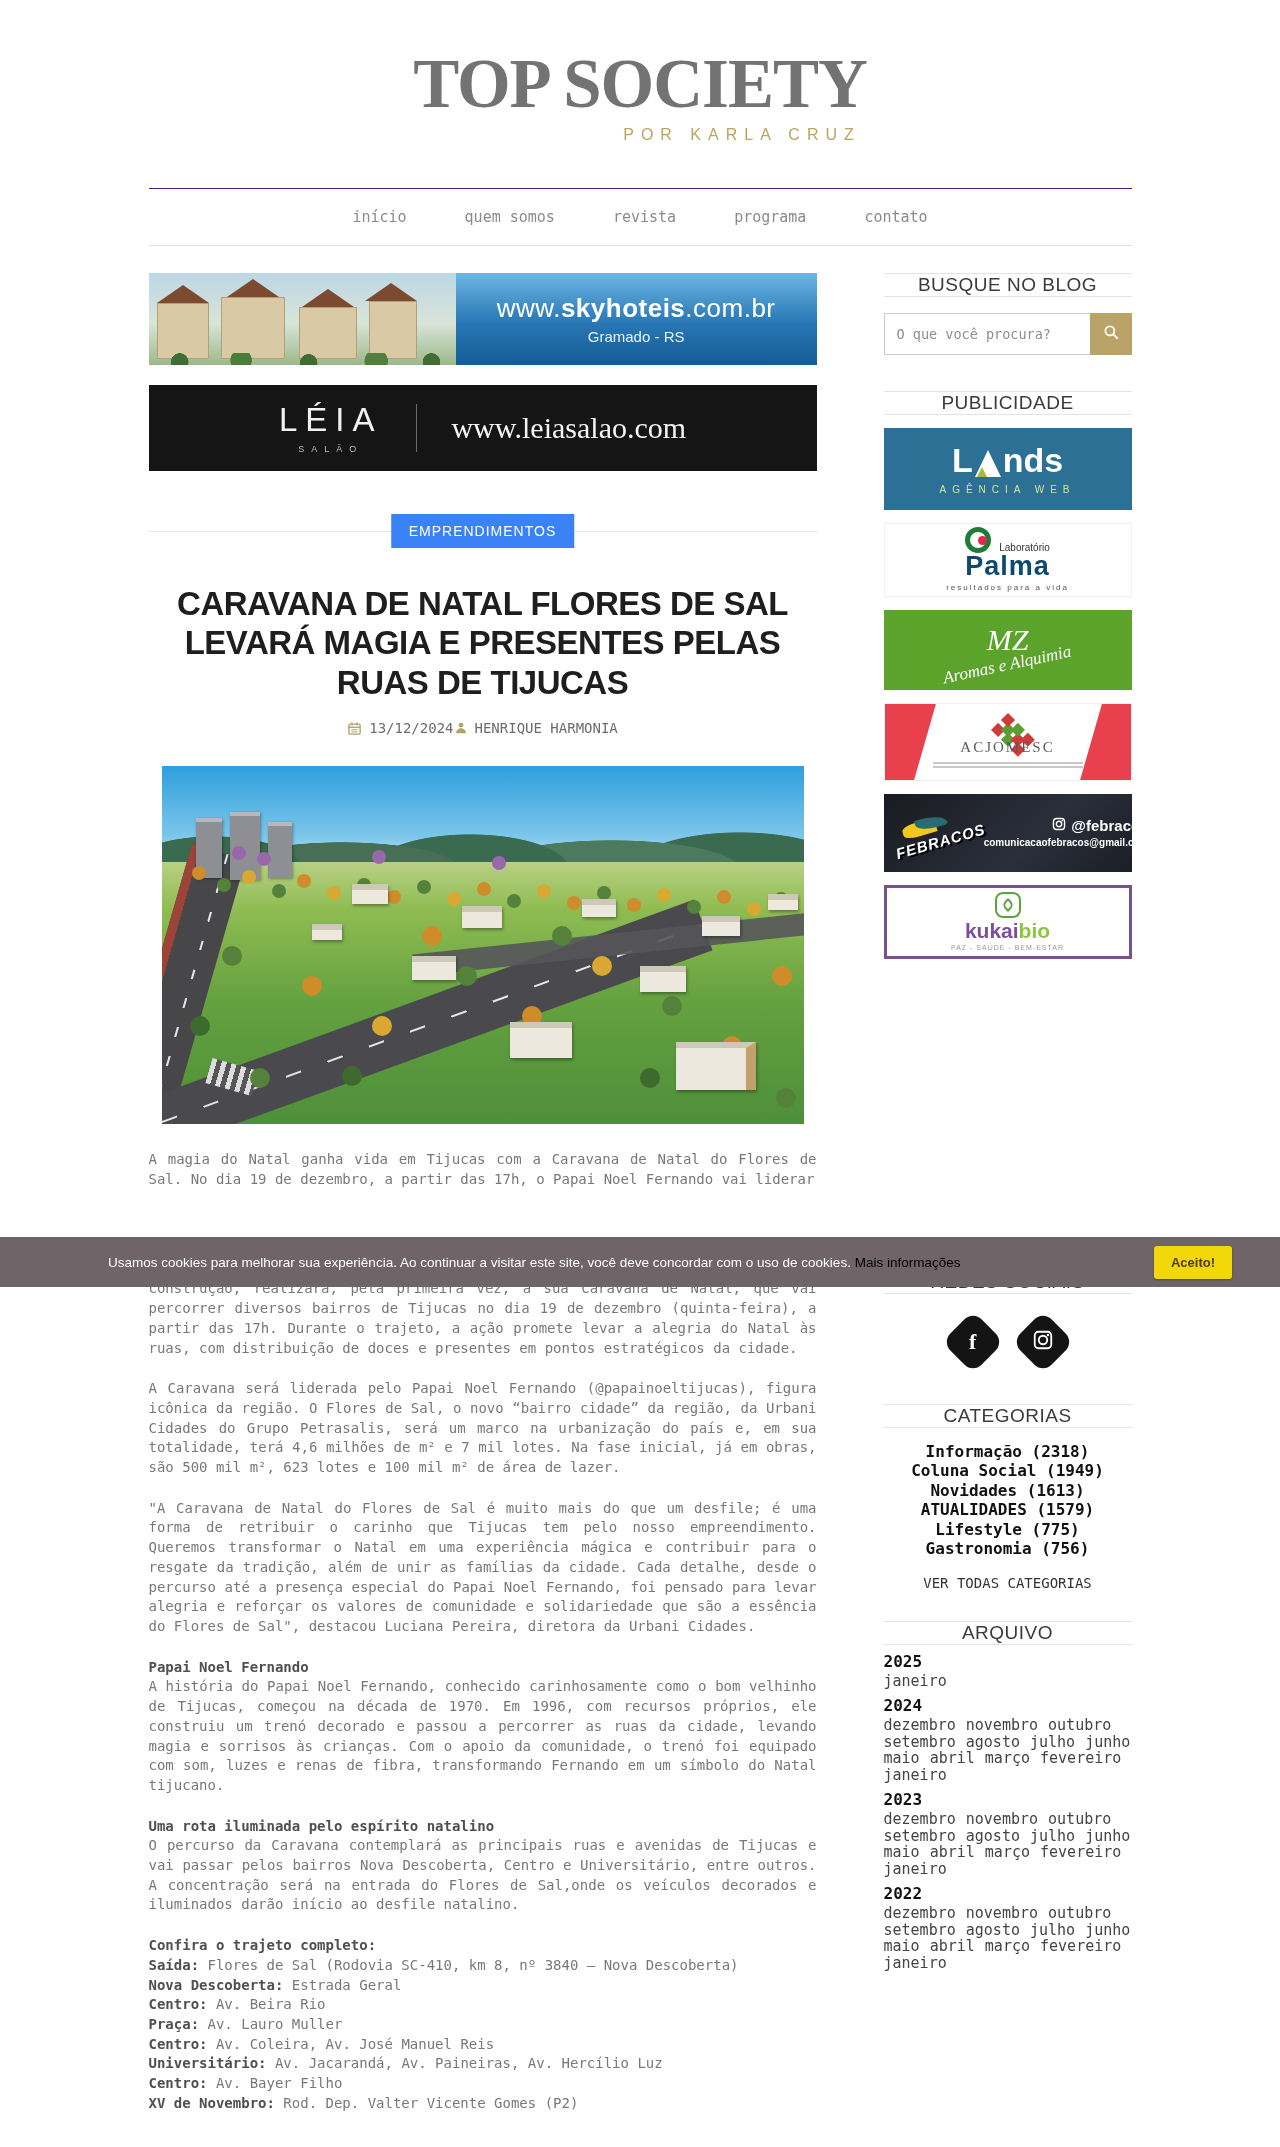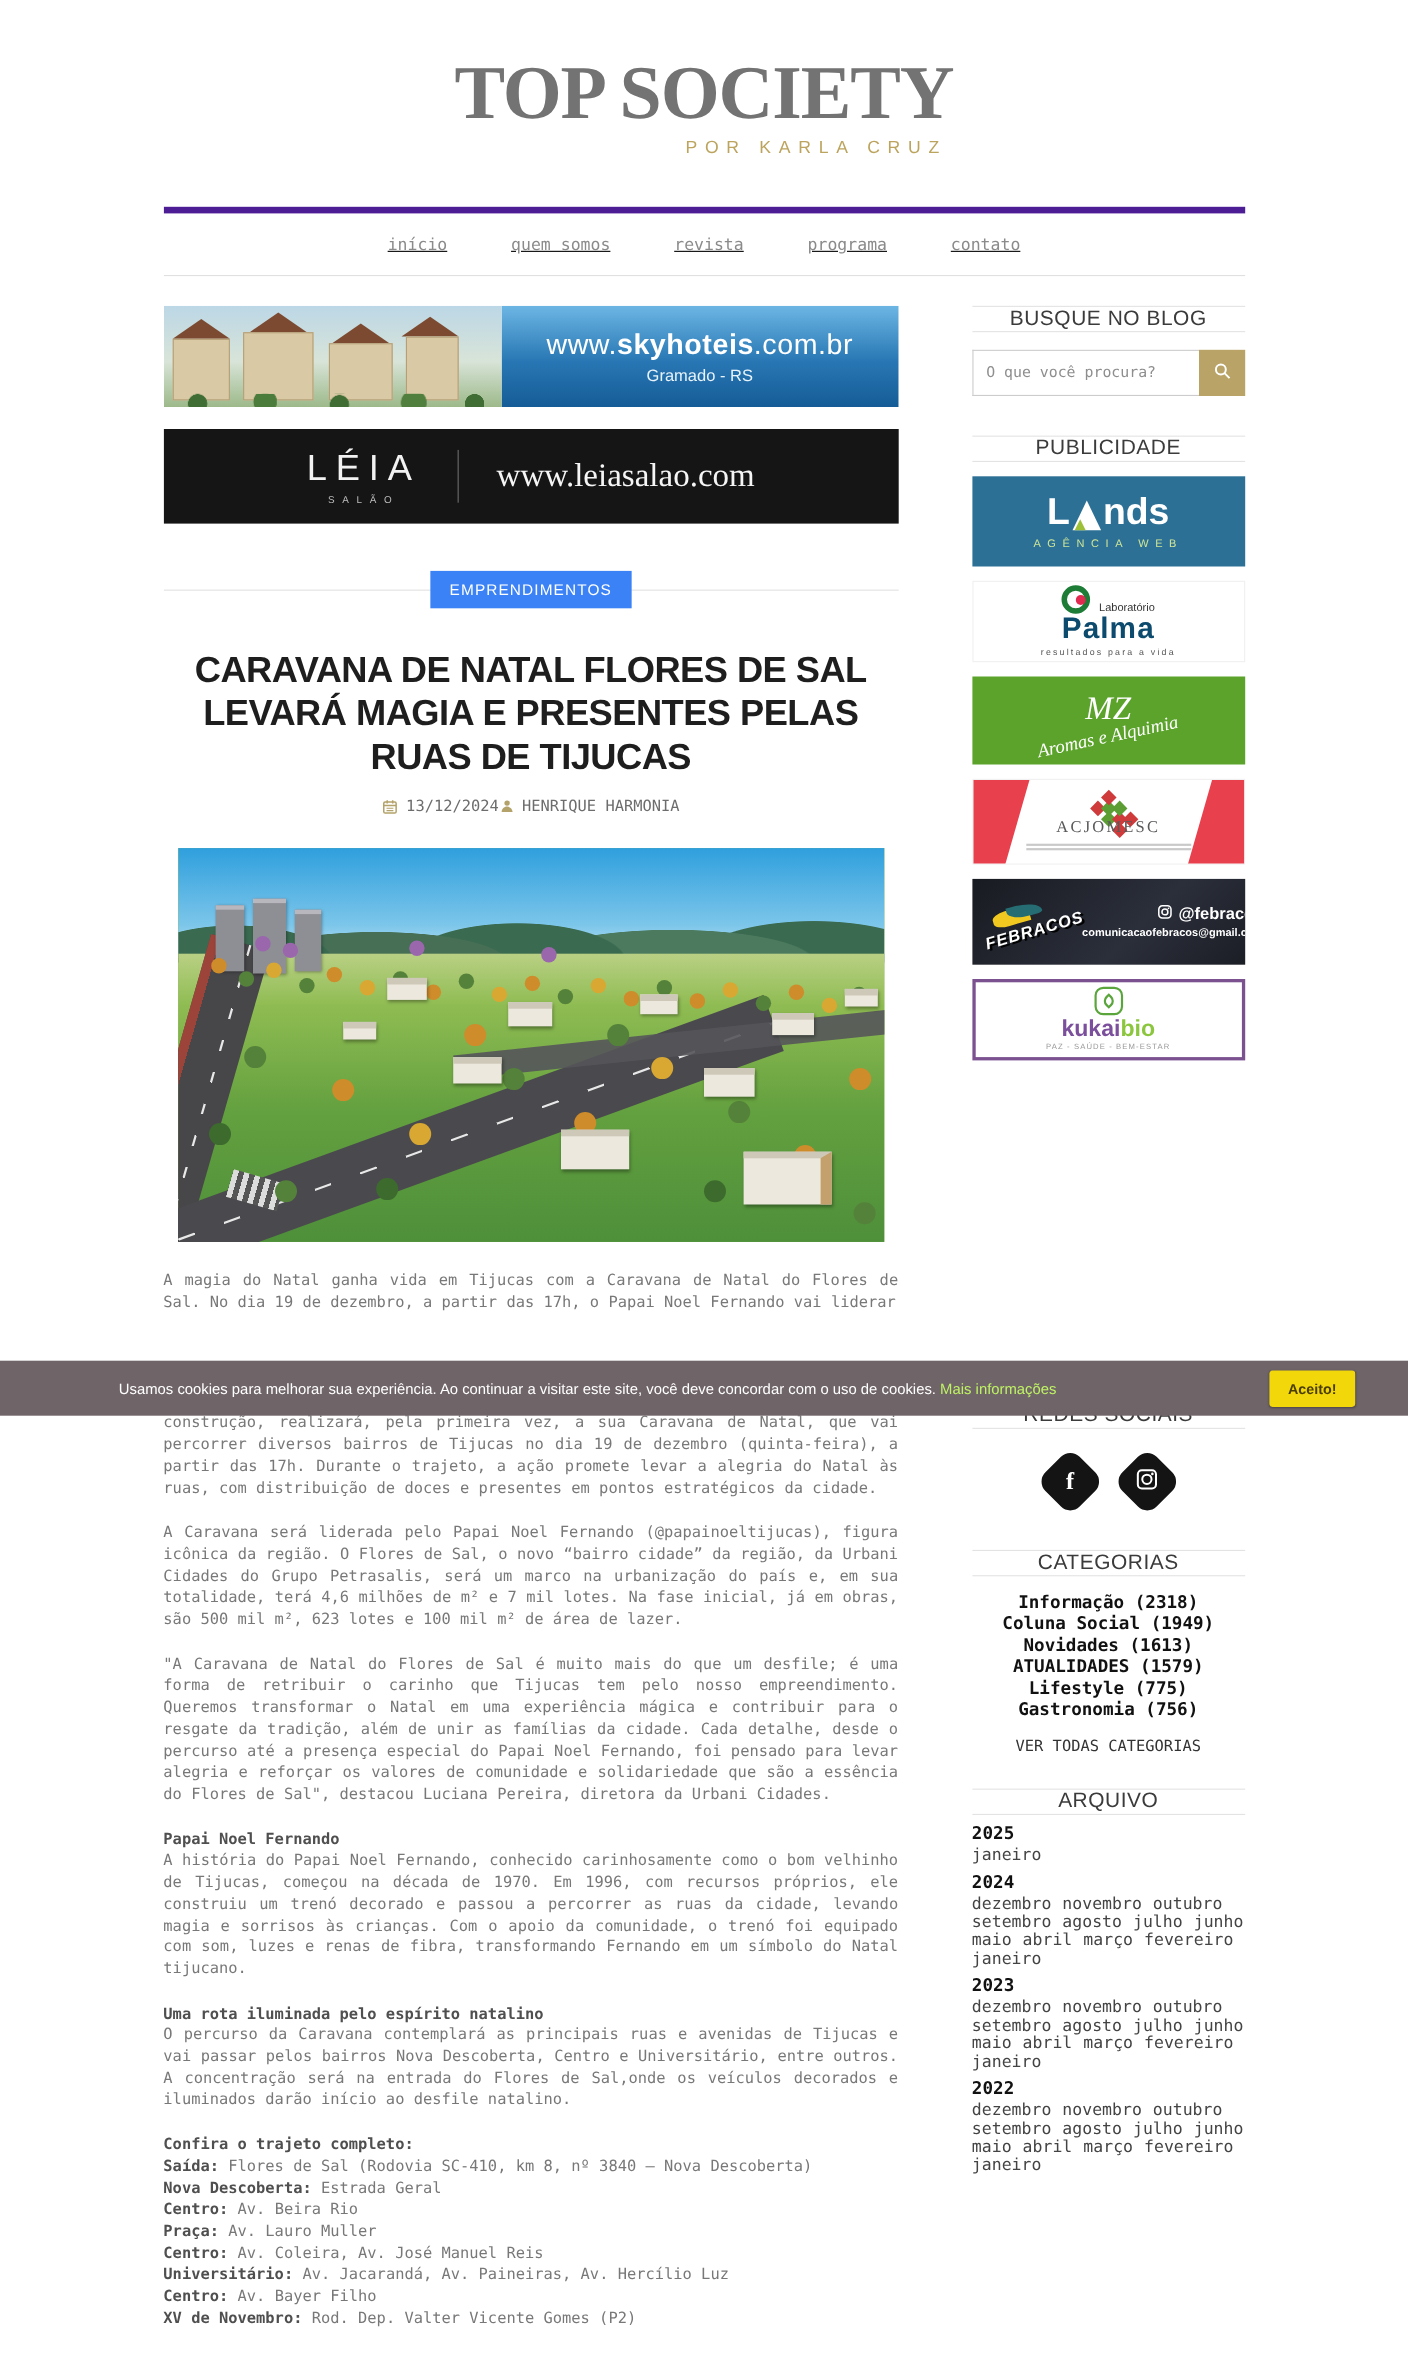--- a/index.html
+++ b/index.html
@@ -10,21 +10,21 @@
 
   
   .site-header { text-align:center; padding-top:52px; }
   .logo-box { display:inline-block; cursor:pointer; }
   .logo-title { font-family:"Liberation Serif", serif; font-weight:700; font-size:69px;
                 line-height:.95; color:#737373; letter-spacing:-1px; white-space:nowrap; }
   .logo-sub { font-family:"Liberation Sans", sans-serif; font-size:16px; color:#bca45e;
               letter-spacing:7px; text-align:right; margin-top:8px; padding-right:6px; }
 
   
-  .main-nav { margin-top:44px; border-top:6px solid #4c1d95; border-bottom:1px solid #e0e0e0;text-decoration:underline; }
+  .main-nav { margin-top:44px; border-top:1px solid #4c1d95; border-bottom:1px solid #e0e0e0; }
   .main-nav ul { list-style:none; display:flex; justify-content:center; gap:58px; padding:19px 0; }
   .main-nav li { font-family:"DejaVu Sans Mono", monospace; font-size:15px; color:#8b8b8b; cursor:pointer; }
 
   
   .layout { display:flex; gap:67px; margin-top:27px; align-items:flex-start; }
   .article-col { width:668px; flex:none; }
   .sidebar { width:248px; flex:none; }
 
   
   .banner { width:668px; overflow:hidden; position:relative; cursor:pointer; }
@@ -130,21 +130,21 @@
   .article-body p.first { margin-bottom:70px; }
   .subhead { font-weight:700; color:#4f4f4f; }
   .route-line { line-height:19.7px; }
   .route-line b { color:#4f4f4f; }
 
   
   .cookie-bar { position:absolute; left:0; top:1237px; width:1280px; height:50px; background:#6f6468; z-index:20;
                 display:flex; align-items:center; }
   .cookie-inner { display:flex; align-items:center; width:100%; padding:0 48px 0 108px; }
   .cookie-text { color:#fff; font-size:13.5px; flex:1; }
-  .cookie-link { color:#bef264; cursor:pointer; }
+  .cookie-link { color:#000000; cursor:pointer; }
   .cookie-btn { background:#f2d70a; color:#4a3d00; font-weight:700; font-size:13px; border:none;
                 border-radius:3px; padding:9px 17px; cursor:pointer; box-shadow:0 1px 2px rgba(0,0,0,.3); }
 
   
   .widget-head { border-top:1px solid #e3e3e3; border-bottom:1px solid #e3e3e3; padding:0 0;
                  text-align:center; font-size:19px; color:#3b3b3b; letter-spacing:.5px; }
   .search-row { display:flex; margin-top:16px; }
   .search-input { flex:1; border:1px solid #ccc; border-right:none; height:42px; padding:0 12px;
                   font-family:"DejaVu Sans Mono", monospace; font-size:13.5px; color:#666; outline:none; }
   .search-input::placeholder { color:#8e8e8e; }

